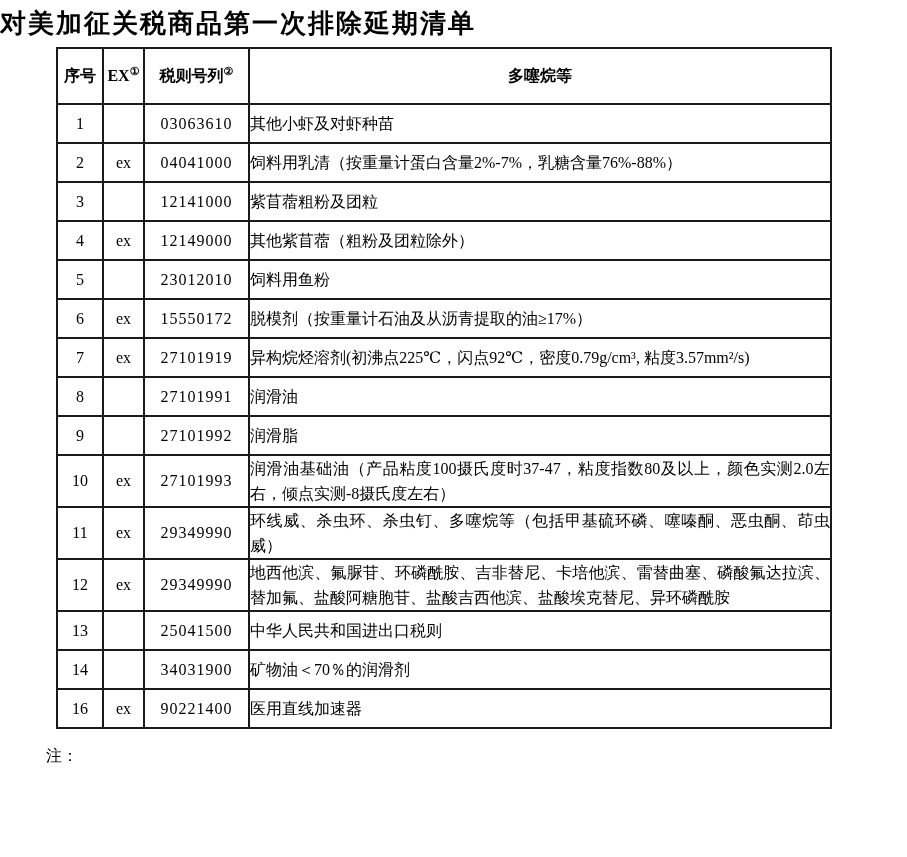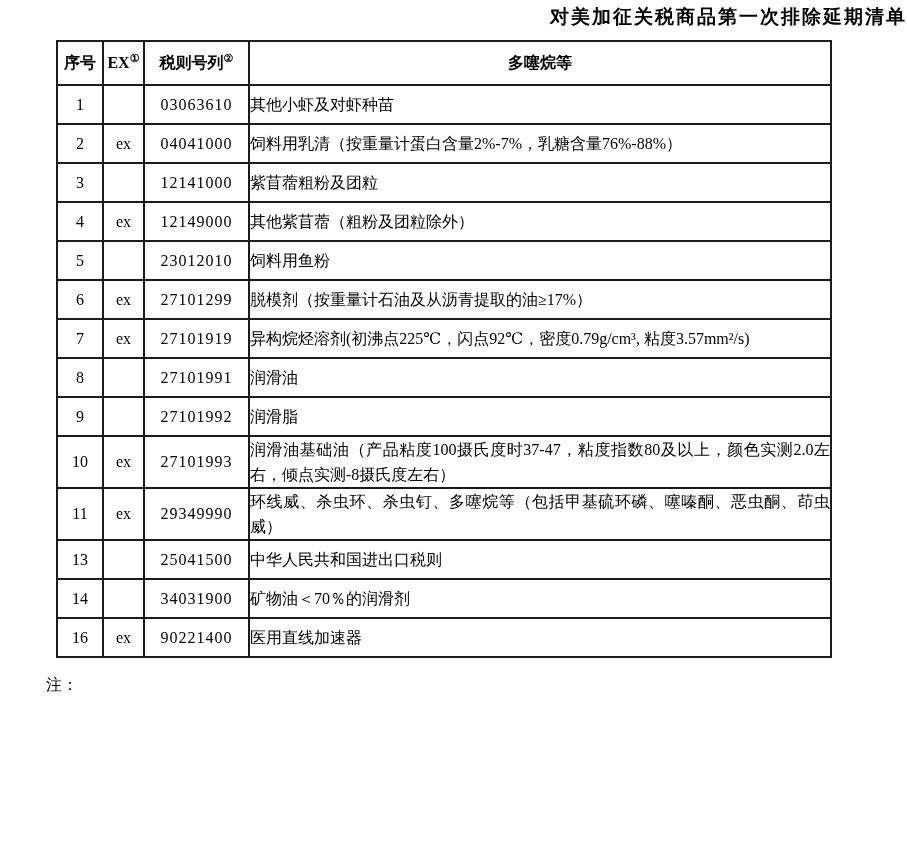--- a/index.html
+++ b/index.html
@@ -13,43 +13,44 @@
     color: #000000;
   }
   .page {
     position: relative;
     width: 907px;
     height: 857px;
     background: #ffffff;
     overflow: hidden;
   }
   .doc-title {
-    text-align: right;
-    font-size: 19px;
+    margin-top: 7px;
+    text-align: left;
+    font-size: 26px;
     font-weight: bold;
     letter-spacing: 2px;
     line-height: 33px;
     font-family: "Liberation Serif", "DejaVu Serif", serif;
   }
   table.tariff-table {
     border-collapse: collapse;
     table-layout: fixed;
     margin-left: 56px;
     margin-top: 7px;
     width: 774px;
   }
   table.tariff-table th,
   table.tariff-table td {
     border: 2px solid #1a1a1a;
     font-size: 16px;
     padding: 0;
     vertical-align: middle;
     background: #ffffff;
   }
-  tr.header-row { height: 44px; }
+  tr.header-row { height: 56px; }
   tr.data-row   { height: 39px; }
   th.h-cell {
     font-weight: bold;
     text-align: center;
     font-size: 17px;
   }
   th.h-cell sup {
     font-size: 11px;
     font-weight: bold;
     vertical-align: super;
@@ -142,21 +143,21 @@
     <tr class="data-row">
       <td class="c-no">5</td>
       <td class="c-ex"></td>
       <td class="c-code">23012010</td>
       <td class="c-name">饲料用鱼粉</td>
     </tr>
 
     <tr class="data-row">
       <td class="c-no">6</td>
       <td class="c-ex">ex</td>
-      <td class="c-code">27101299</td>
+      <td class="c-code">15550172</td>
       <td class="c-name">脱模剂（按重量计石油及从沥青提取的油≥17%）</td>
     </tr>
 
     <tr class="data-row">
       <td class="c-no">7</td>
       <td class="c-ex">ex</td>
       <td class="c-code">27101919</td>
       <td class="c-name">异构烷烃溶剂(初沸点225℃，闪点92℃，密度0.79g/cm³, 粘度3.57mm²/s)</td>
     </tr>
 
@@ -181,20 +182,26 @@
       <td class="c-name">润滑油基础油（产品粘度100摄氏度时37-47，粘度指数80及以上，颜色实测2.0左右，倾点实测-8摄氏度左右）</td>
     </tr>
 
     <tr class="data-row">
       <td class="c-no">11</td>
       <td class="c-ex">ex</td>
       <td class="c-code">29349990</td>
       <td class="c-name">环线威、杀虫环、杀虫钉、多噻烷等（包括甲基硫环磷、噻嗪酮、恶虫酮、茚虫威）</td>
     </tr>
 
+    <tr class="data-row">
+      <td class="c-no">12</td>
+      <td class="c-ex">ex</td>
+      <td class="c-code">29349990</td>
+      <td class="c-name">地西他滨、氟脲苷、环磷酰胺、吉非替尼、卡培他滨、雷替曲塞、磷酸氟达拉滨、替加氟、盐酸阿糖胞苷、盐酸吉西他滨、盐酸埃克替尼、异环磷酰胺</td>
+    </tr>
 
     <tr class="data-row">
       <td class="c-no">13</td>
       <td class="c-ex"></td>
       <td class="c-code">25041500</td>
       <td class="c-name">中华人民共和国进出口税则</td>
     </tr>
 
     <tr class="data-row">
       <td class="c-no">14</td>

